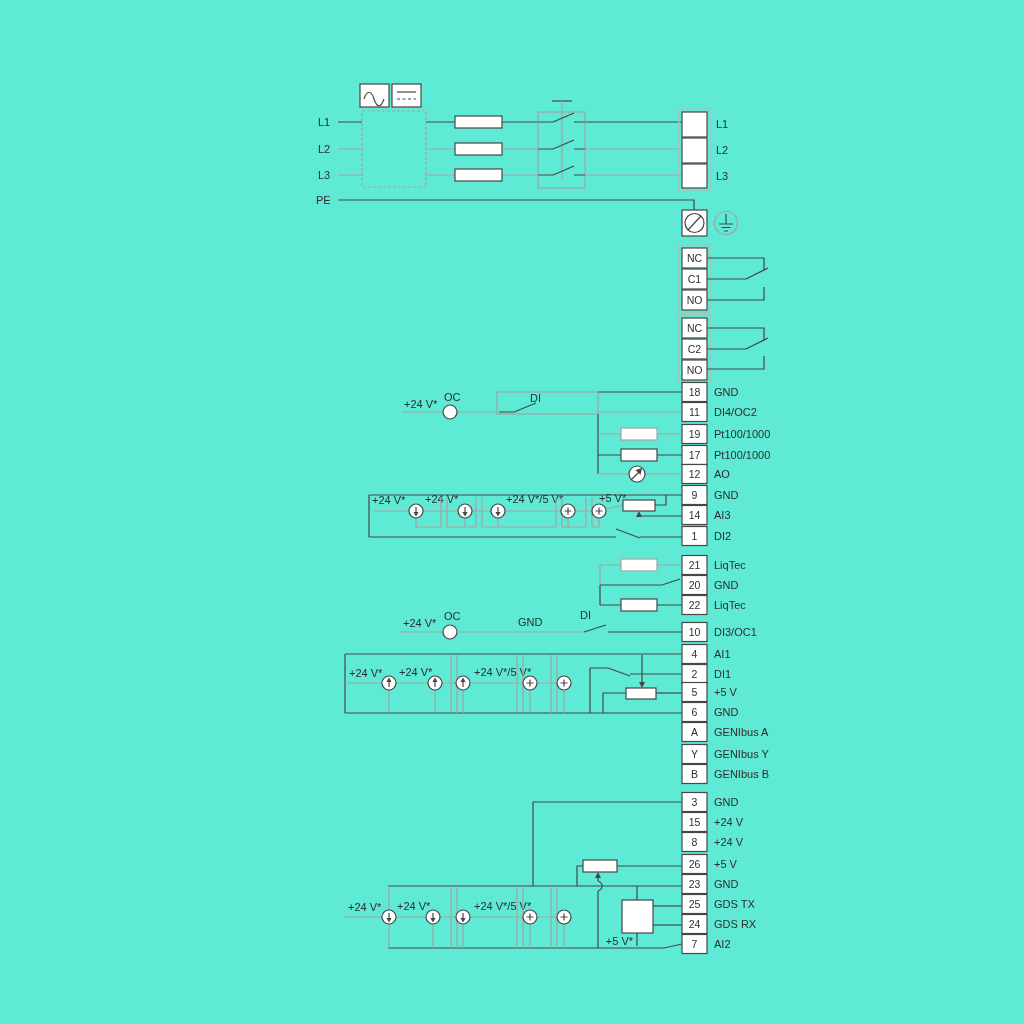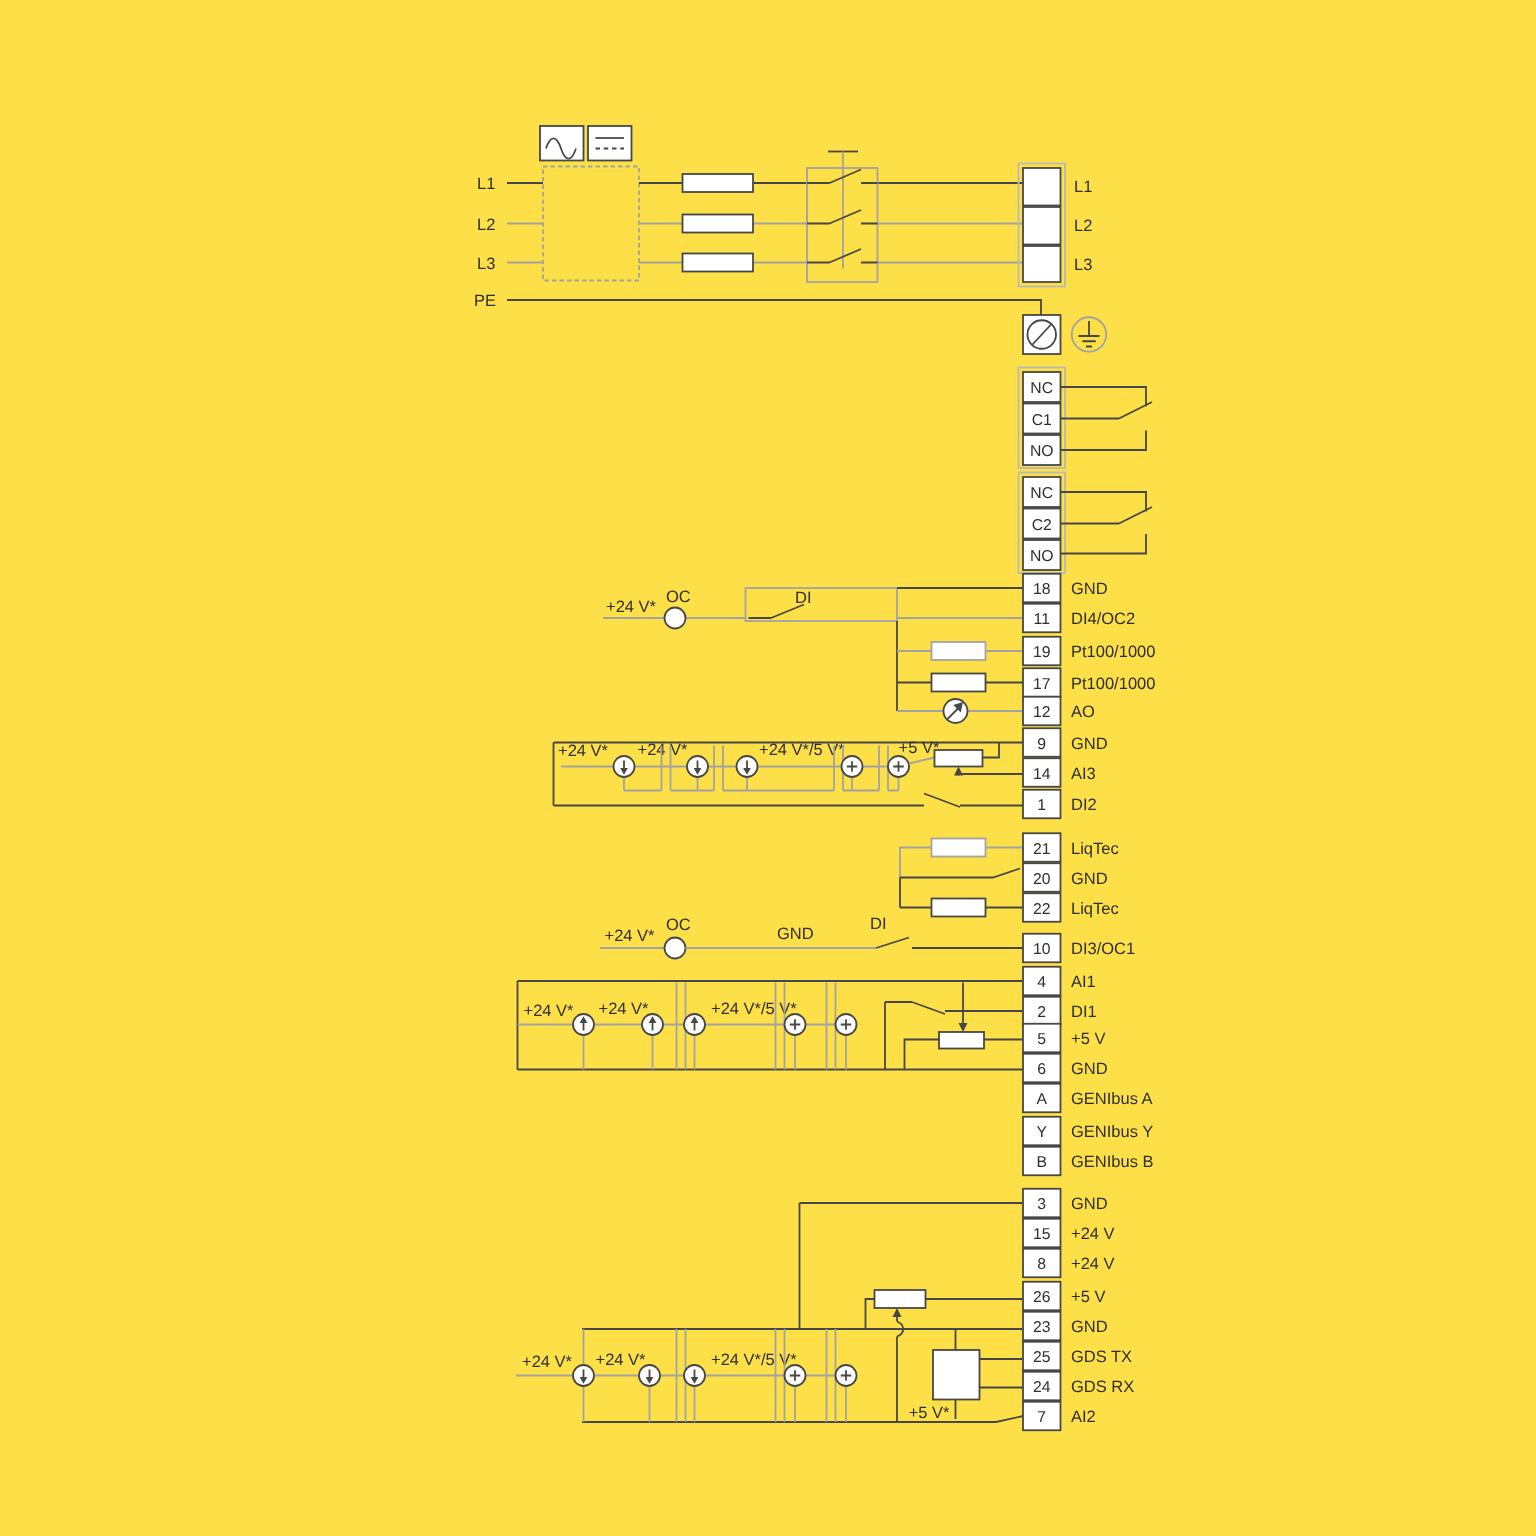--- a/index.html
+++ b/index.html
@@ -1,16 +1,16 @@
 <!DOCTYPE html>
 <html><head>
 <meta charset="utf-8">
 <style>
   html,body{margin:0;padding:0;background:#ffffff;}
-  .page{width:1024px;height:1024px;position:relative;background:#fde047;overflow:hidden;}
+  .page{width:1024px;height:1024px;position:relative;background:#5eead4;overflow:hidden;}
   svg{display:block;font-family:"Liberation Sans", sans-serif;}
   text{fill:#2e2e2e;font-size:11px;font-family:"Liberation Sans", sans-serif;}
   .wb{stroke:#474747;stroke-width:1.2;fill:none;}
   .wg{stroke:#a3a3a3;stroke-width:1.2;fill:none;}
   .box{stroke:#474747;stroke-width:1.2;fill:#ffffff;}
   .gbox{stroke:#a3a3a3;stroke-width:1.2;fill:#ffffff;}
   .sur{stroke:#b9b9b9;stroke-width:1.2;fill:none;}
   .fillb{fill:#474747;stroke:none;}
   .tnum{font-size:10.5px;text-anchor:middle;}
   .tlab{font-size:11px;text-anchor:start;}

